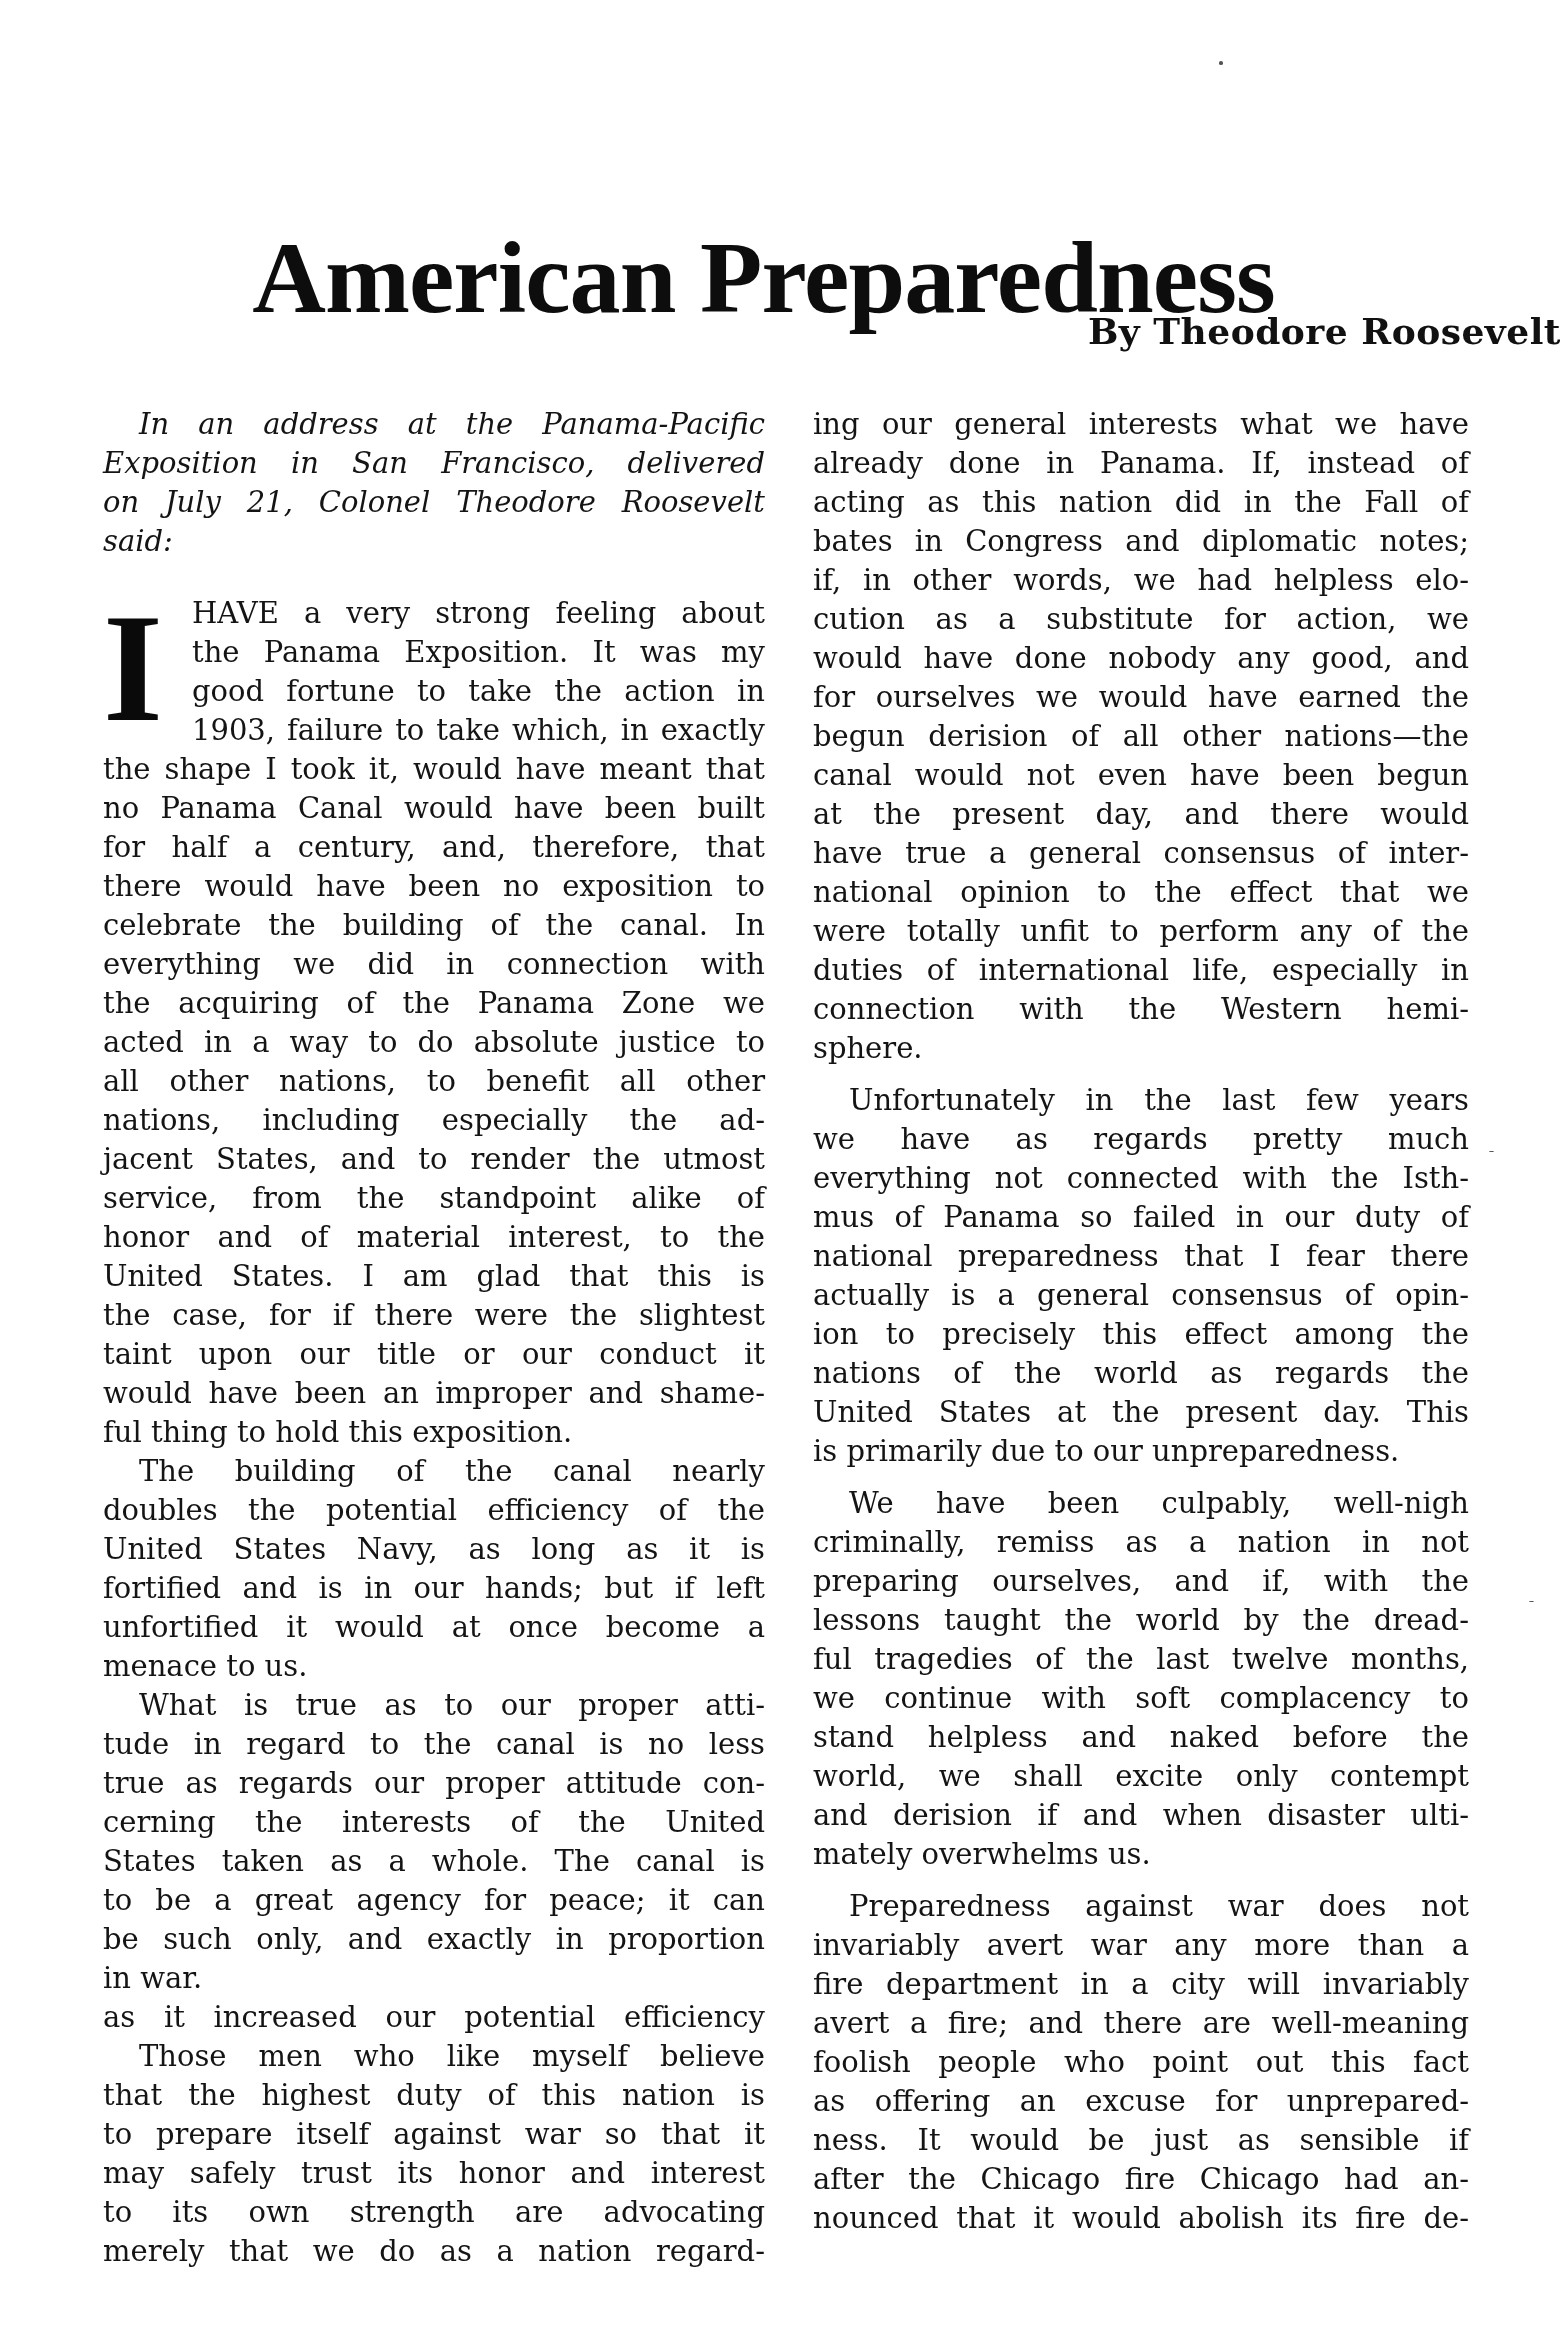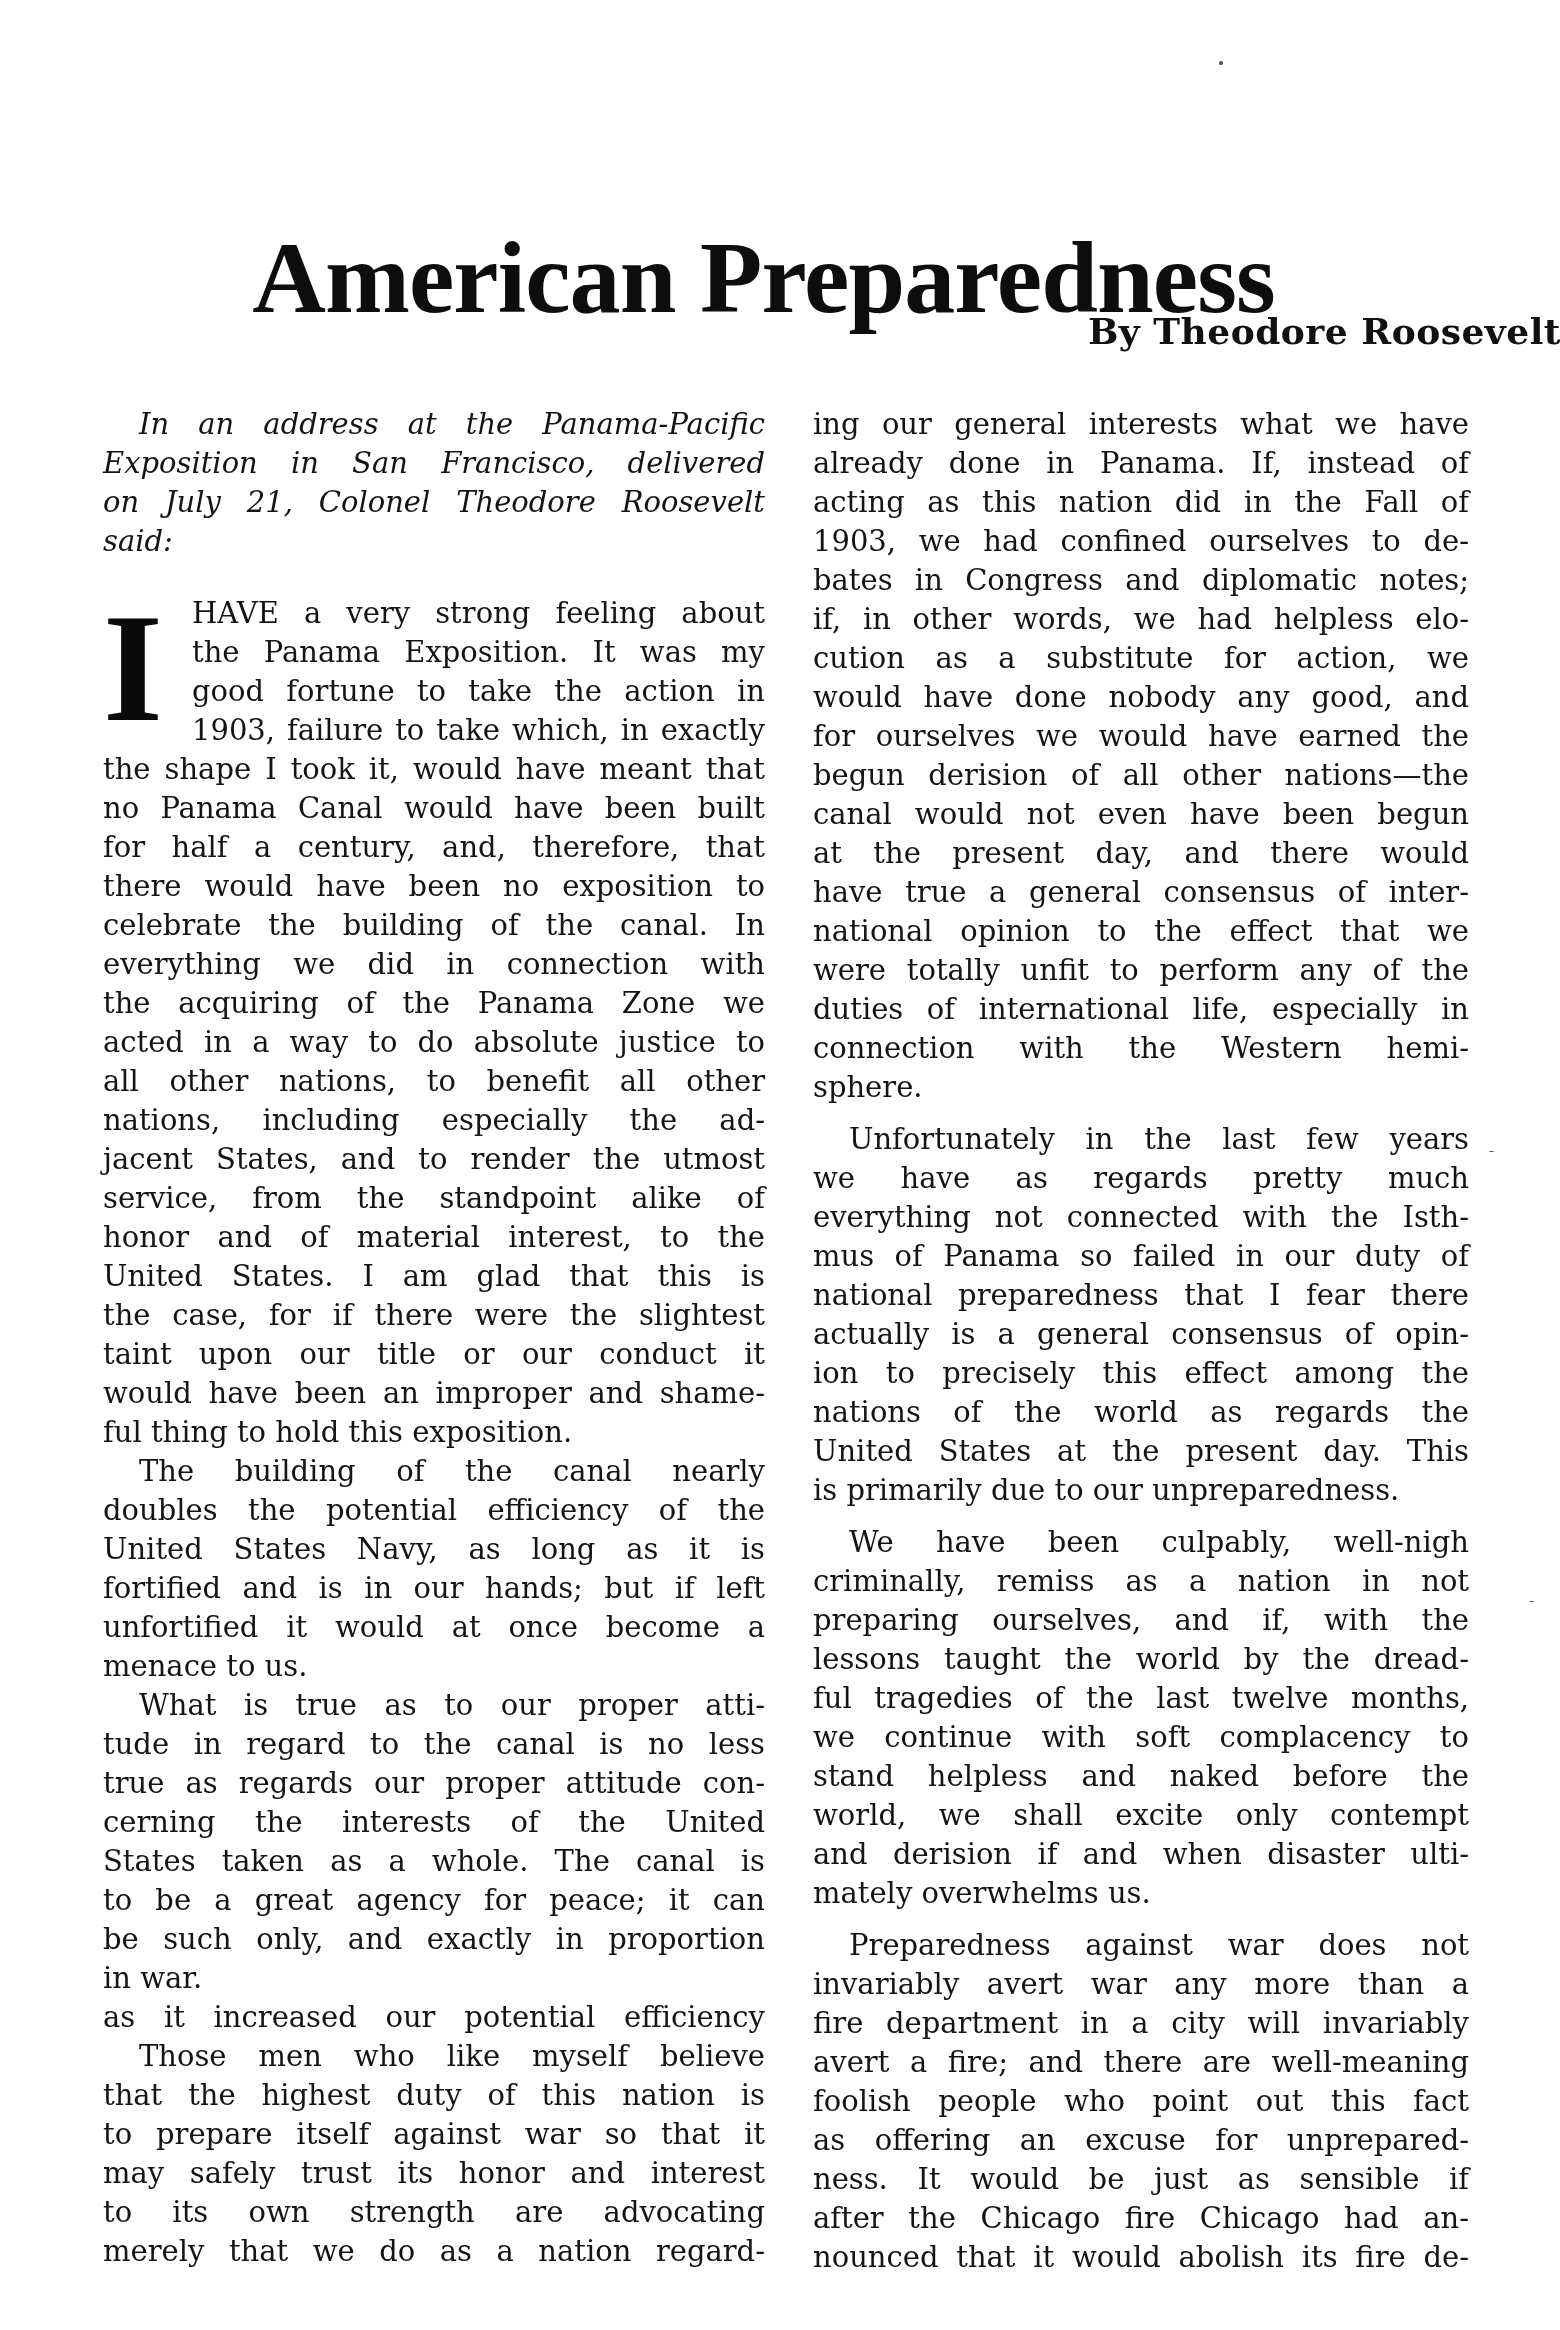--- a/index.html
+++ b/index.html
@@ -102,21 +102,20 @@
       <span class="line">to its own strength are advocating</span>
       <span class="line">merely that we do as a nation regard-</span>
     </div>
   </div>
 
   <div class="col right">
     <div class="paragraph">
       <span class="line">ing our general interests what we have</span>
       <span class="line">already done in Panama.  If, instead of</span>
       <span class="line">acting as this nation did in the Fall of</span>
-      <span class="line">1903, we had confined ourselves to de-</span>
       <span class="line">bates in Congress and diplomatic notes;</span>
       <span class="line">if, in other words, we had helpless elo-</span>
       <span class="line">cution as a substitute for action, we</span>
       <span class="line">would have done nobody any good, and</span>
       <span class="line">for ourselves we would have earned the</span>
       <span class="line">begun derision of all other nations—the</span>
       <span class="line">canal would not even have been begun</span>
       <span class="line">at the present day, and there would</span>
       <span class="line">have true a general consensus of inter-</span>
       <span class="line">national opinion to the effect that we</span>

